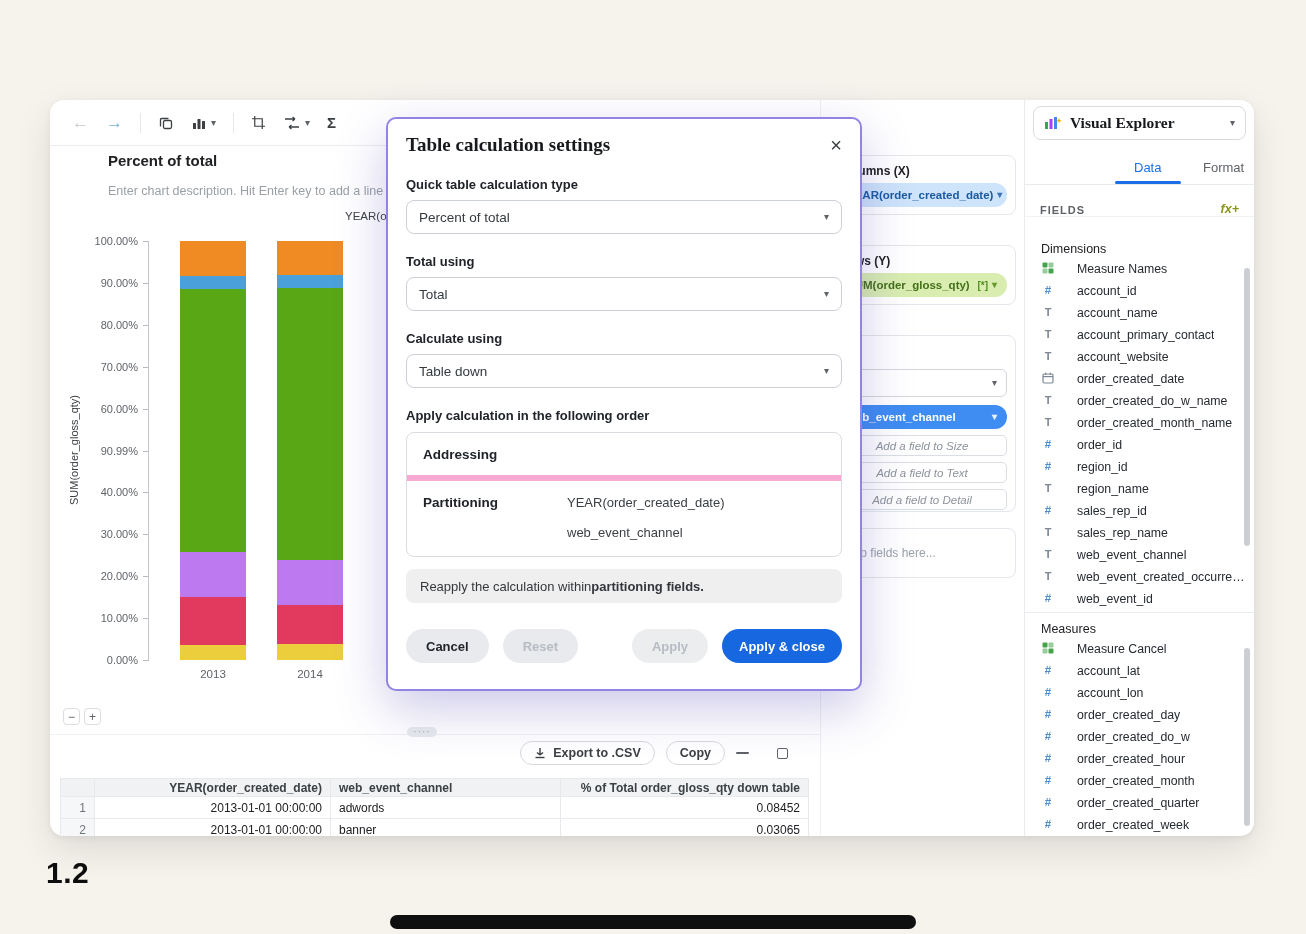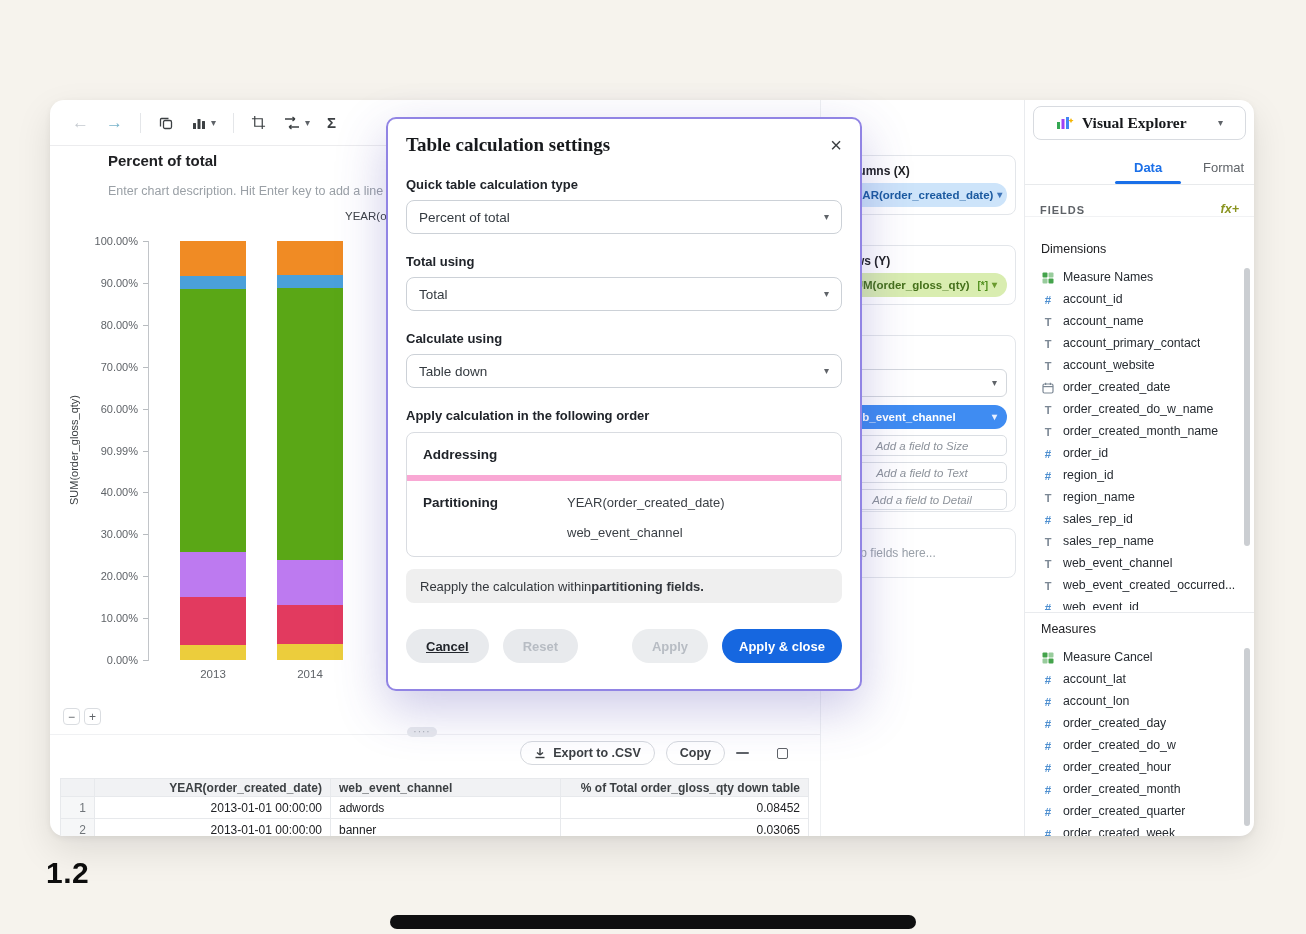--- a/index.html
+++ b/index.html
@@ -67,36 +67,36 @@
   .pill-y .caret{color:#6a9a2e;}
   .pill-y .badge{margin-left:auto;font-size:10px;color:#4f8f1c;}
   .pill-color{background:#3f8cf2;color:#fff;margin:8px 8px 4px;}
   .pill-color .caret{color:#e8f0ff;margin-left:auto;}
   .enc-select{margin:33px 8px 8px;height:28px;border:1px solid #d3d7dc;border-radius:6px;display:flex;align-items:center;padding:0 9px;box-sizing:border-box;}
   .enc-select .caret{margin-left:auto;}
   .dropzone{margin:6px 8px;height:21px;border:1px solid #dadee3;border-radius:5px;display:flex;align-items:center;justify-content:center;font-size:11.5px;color:#8d939b;box-sizing:border-box;font-style:italic;}
   
   .fields-panel{position:absolute;left:974px;top:0;width:230px;height:736px;border-left:1px solid #e9ebee;box-sizing:border-box;}
   .fields-panel > div{position:absolute;}
-  #ve-box{left:8px;top:6px;width:213px;height:34px;border:1px solid #d8dbe0;border-radius:8px;display:flex;align-items:center;gap:8px;padding:0 22px;box-sizing:border-box;}
+  #ve-box{left:8px;top:6px;width:213px;height:34px;border:1px solid #d8dbe0;border-radius:8px;display:flex;align-items:center;gap:8px;padding:0 10px;box-sizing:border-box;}
   #ve-title{font-family:"Liberation Serif",serif;font-size:15.5px;font-weight:600;color:#17191c;white-space:nowrap;}
   #ve-box .caret{margin-left:auto;}
   #tabs-row{left:0;top:52px;width:229px;height:32px;border-bottom:1px solid #e8eaec;}
-  #tab-data{position:absolute;left:109px;top:8px;font-size:13px;font-weight:700;color:#1a6fe8;}
+  #tab-data{position:absolute;left:109px;top:8px;font-size:13px;font-weight:400;color:#1a6fe8;}
   #tab-underline{position:absolute;left:90px;top:29px;width:66px;height:3px;background:#1a6fe8;border-radius:2px;}
   #tab-format{position:absolute;left:178px;top:8px;font-size:13px;color:#5f6368;}
   #fields-row{left:0;top:85px;width:229px;height:32px;display:flex;align-items:flex-end;padding:0 15px;box-sizing:border-box;border-bottom:1px solid #f1f2f4;}
   #fields-label{font-size:11px;font-weight:700;letter-spacing:.09em;color:#5f6368;}
   #fx-label{margin-left:auto;font-size:12.5px;font-style:italic;font-weight:700;color:#8a9420;}
   #dimensions-label{left:16px;top:142px;font-size:12.5px;color:#202124;}
   #dimensions-list{left:0;top:162px;width:222px;height:348px;overflow:hidden;}
   #measures-sep{left:0;top:512px;width:229px;height:1px;background:#e9ebee;}
   #measures-label{left:16px;top:522px;font-size:12.5px;color:#202124;}
   #measures-list{left:0;top:542px;width:222px;height:194px;overflow:hidden;}
-  .field-item{height:22px;display:flex;align-items:flex-end;gap:8px;padding-left:16px;}
+  .field-item{height:22px;display:flex;align-items:flex-start;gap:22px;padding-left:16px;}
   .fi-icon{width:14px;display:flex;justify-content:center;align-items:center;flex:none;}
   .fi-icon.num{color:#4e8fd0;font-weight:700;font-size:11.5px;}
   .fi-icon.txt{color:#7b8794;font-weight:700;font-size:11px;}
   .fi-label{font-size:12.3px;color:#262b31;white-space:nowrap;overflow:hidden;text-overflow:ellipsis;max-width:178px;}
   .scroll-thumb{position:absolute;right:4px;width:6px;border-radius:3px;background:#cbced2;}
   #thumb-dims{top:168px;height:278px;}
   #thumb-meas{top:548px;height:178px;}
   
   #modal{position:absolute;left:386px;top:117px;width:476px;height:574px;background:#fff;border:2px solid #9184e4;border-radius:10px;
          box-shadow:0 18px 50px rgba(76,66,171,.28);z-index:30;box-sizing:border-box;padding:14px 18px 18px;}
@@ -108,21 +108,21 @@
   .m-select .caret{margin-left:auto;}
   #order-card{margin-top:8px;border:1px solid #d9dce1;border-radius:8px;}
   #addressing-row{height:42px;display:flex;align-items:center;padding:0 16px;font-size:13.5px;font-weight:700;color:#20242a;border-bottom:6px solid #f9a8d4;}
   #partitioning-row{display:flex;padding:14px 16px 16px;}
   #partitioning-label{font-size:13.5px;font-weight:700;color:#20242a;width:144px;flex:none;}
   .part-values{display:flex;flex-direction:column;gap:15px;font-size:13px;color:#3a3f45;}
   #note-banner{margin-top:12px;height:34px;background:#efefef;border-radius:8px;display:flex;align-items:center;padding:0 14px;font-size:13px;color:#33373c;box-sizing:border-box;}
   #note-banner b{font-weight:700;}
   #modal-buttons{margin-top:26px;display:flex;align-items:center;}
   .btn{height:34px;border-radius:17px;display:flex;align-items:center;justify-content:center;font-size:13px;font-weight:700;padding:0 20px;box-sizing:border-box;white-space:nowrap;}
-  #btn-cancel{background:#e8eaed;color:#22262c;text-decoration:underline;}
+  #btn-cancel{background:#e8eaed;color:#22262c;}
   #btn-reset{background:#e8eaed;color:#b7bcc3;margin-left:14px;}
   #btn-apply{background:#ebedef;color:#b7bcc3;margin-left:auto;}
   #btn-apply-close{background:#1667e0;color:#fff;margin-left:14px;padding:0 17px;}
   
   #version-label{position:absolute;left:46px;top:856px;font-size:30px;font-weight:700;color:#0d0d0d;letter-spacing:.5px;}
   #bottom-bar{position:absolute;left:390px;top:915px;width:526px;height:14px;border-radius:7px;background:#0f0f10;}
 </style>
 </head>
 <body>
 

